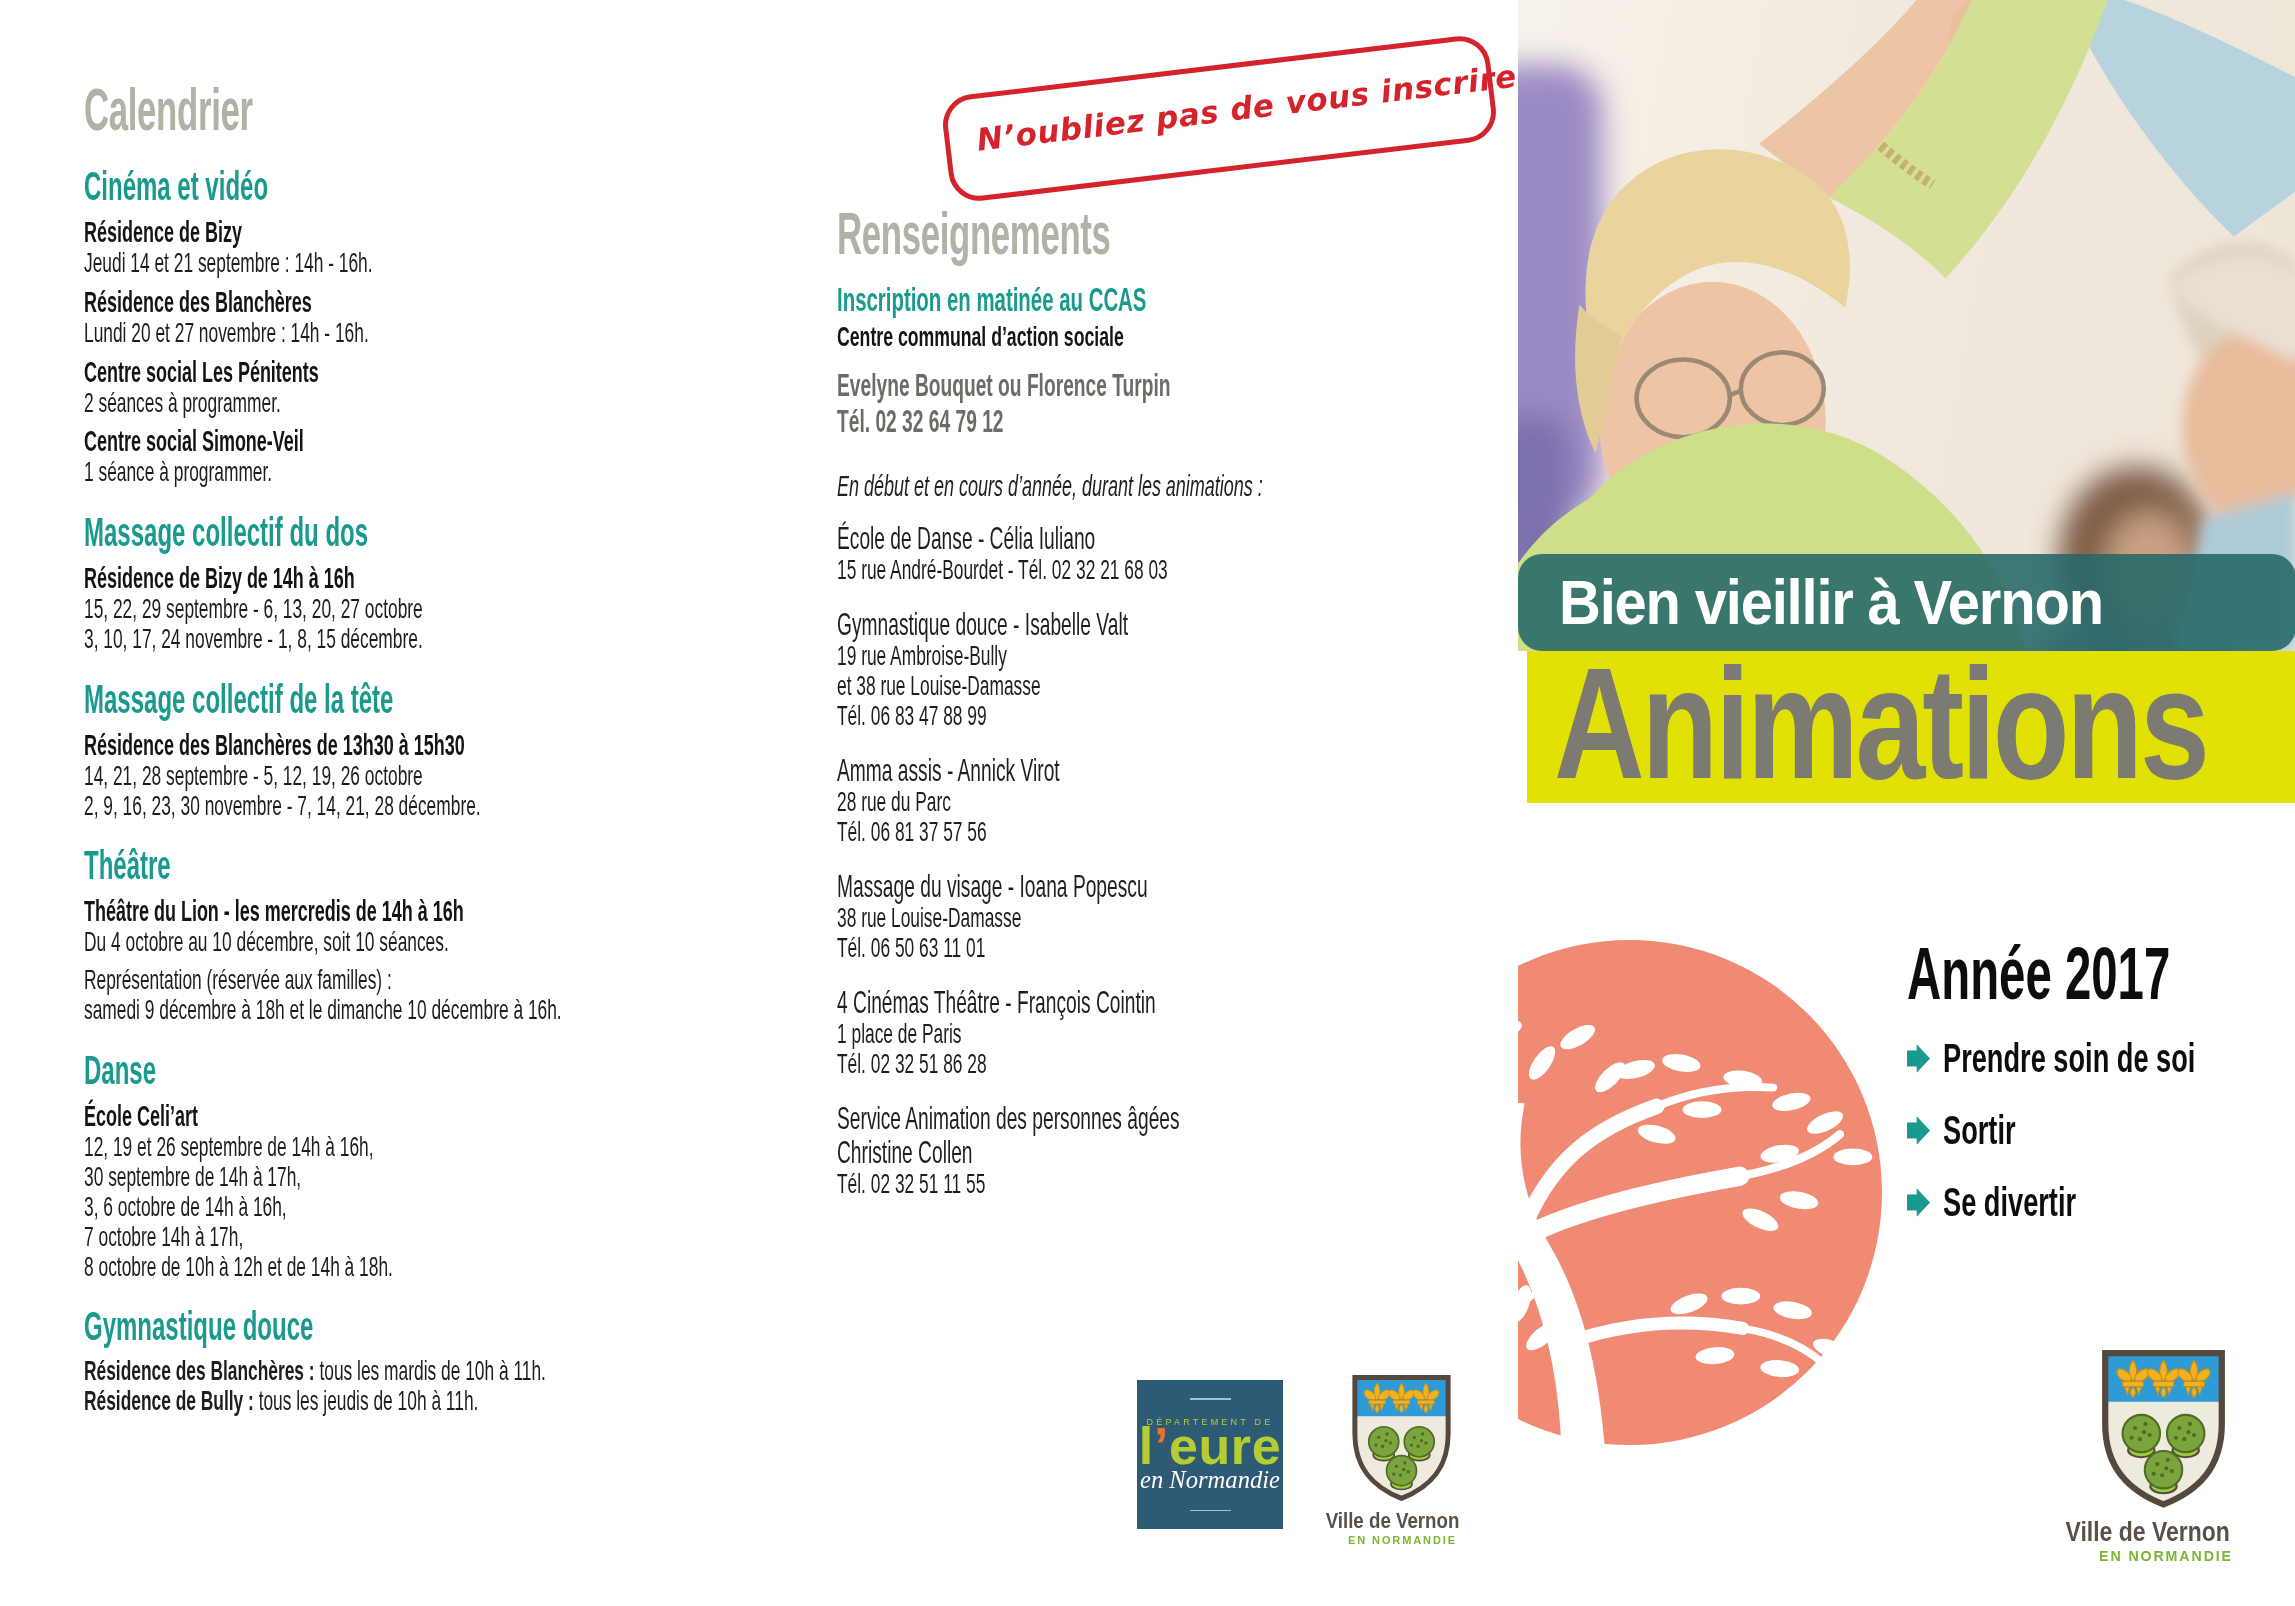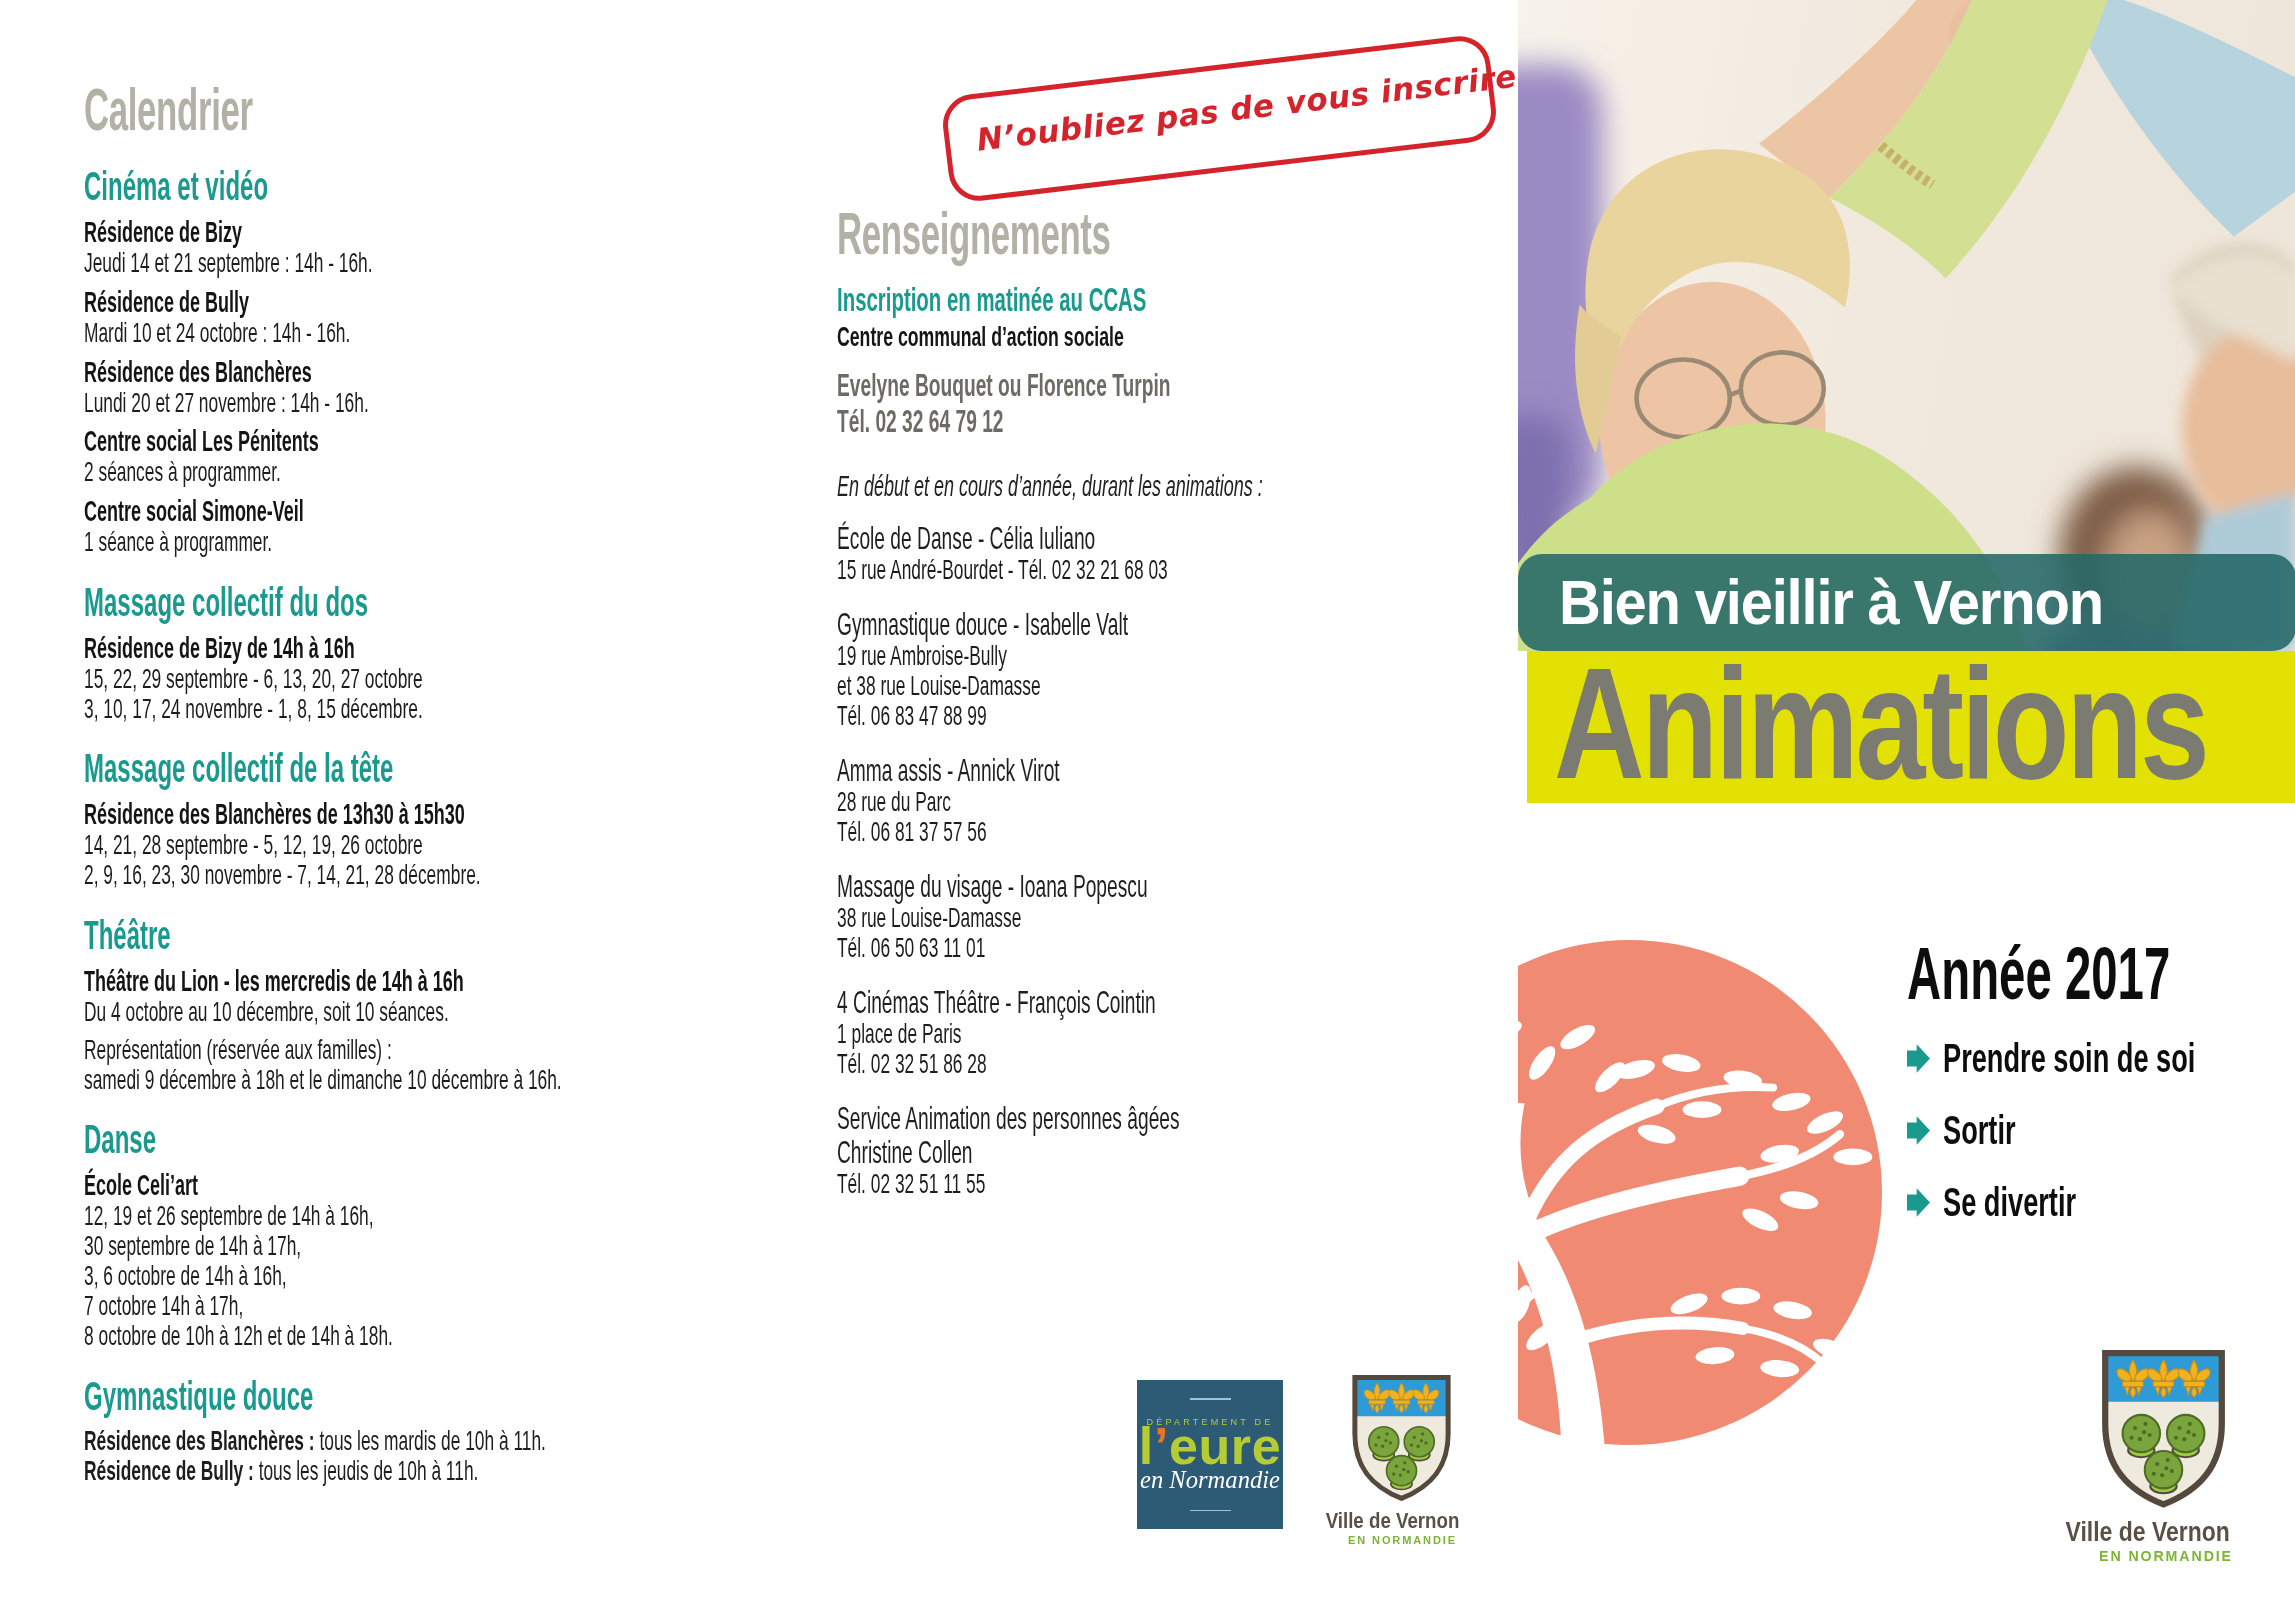--- a/index.html
+++ b/index.html
@@ -80,24 +80,20 @@
 
 <div class="page">
 
   <div class="colL">
     <div class="tx big-title">Calendrier</div>
 
     <div class="tx sec-head first">Cinéma et vidéo</div>
     <div class="item">
       <div class="tx b-line">Résidence de Bizy</div>
       <div class="tx r-line">Jeudi 14 et 21 septembre : 14h - 16h.</div>
-    </div>
-    <div class="item">
-      <div class="tx b-line">Résidence de Bully</div>
-      <div class="tx r-line">Mardi 10 et 24 octobre : 14h - 16h.</div>
     </div>
     <div class="item">
       <div class="tx b-line">Résidence des Blanchères</div>
       <div class="tx r-line">Lundi 20 et 27 novembre : 14h - 16h.</div>
     </div>
     <div class="item">
       <div class="tx b-line">Centre social Les Pénitents</div>
       <div class="tx r-line">2 séances à programmer.</div>
     </div>
     <div class="item">

